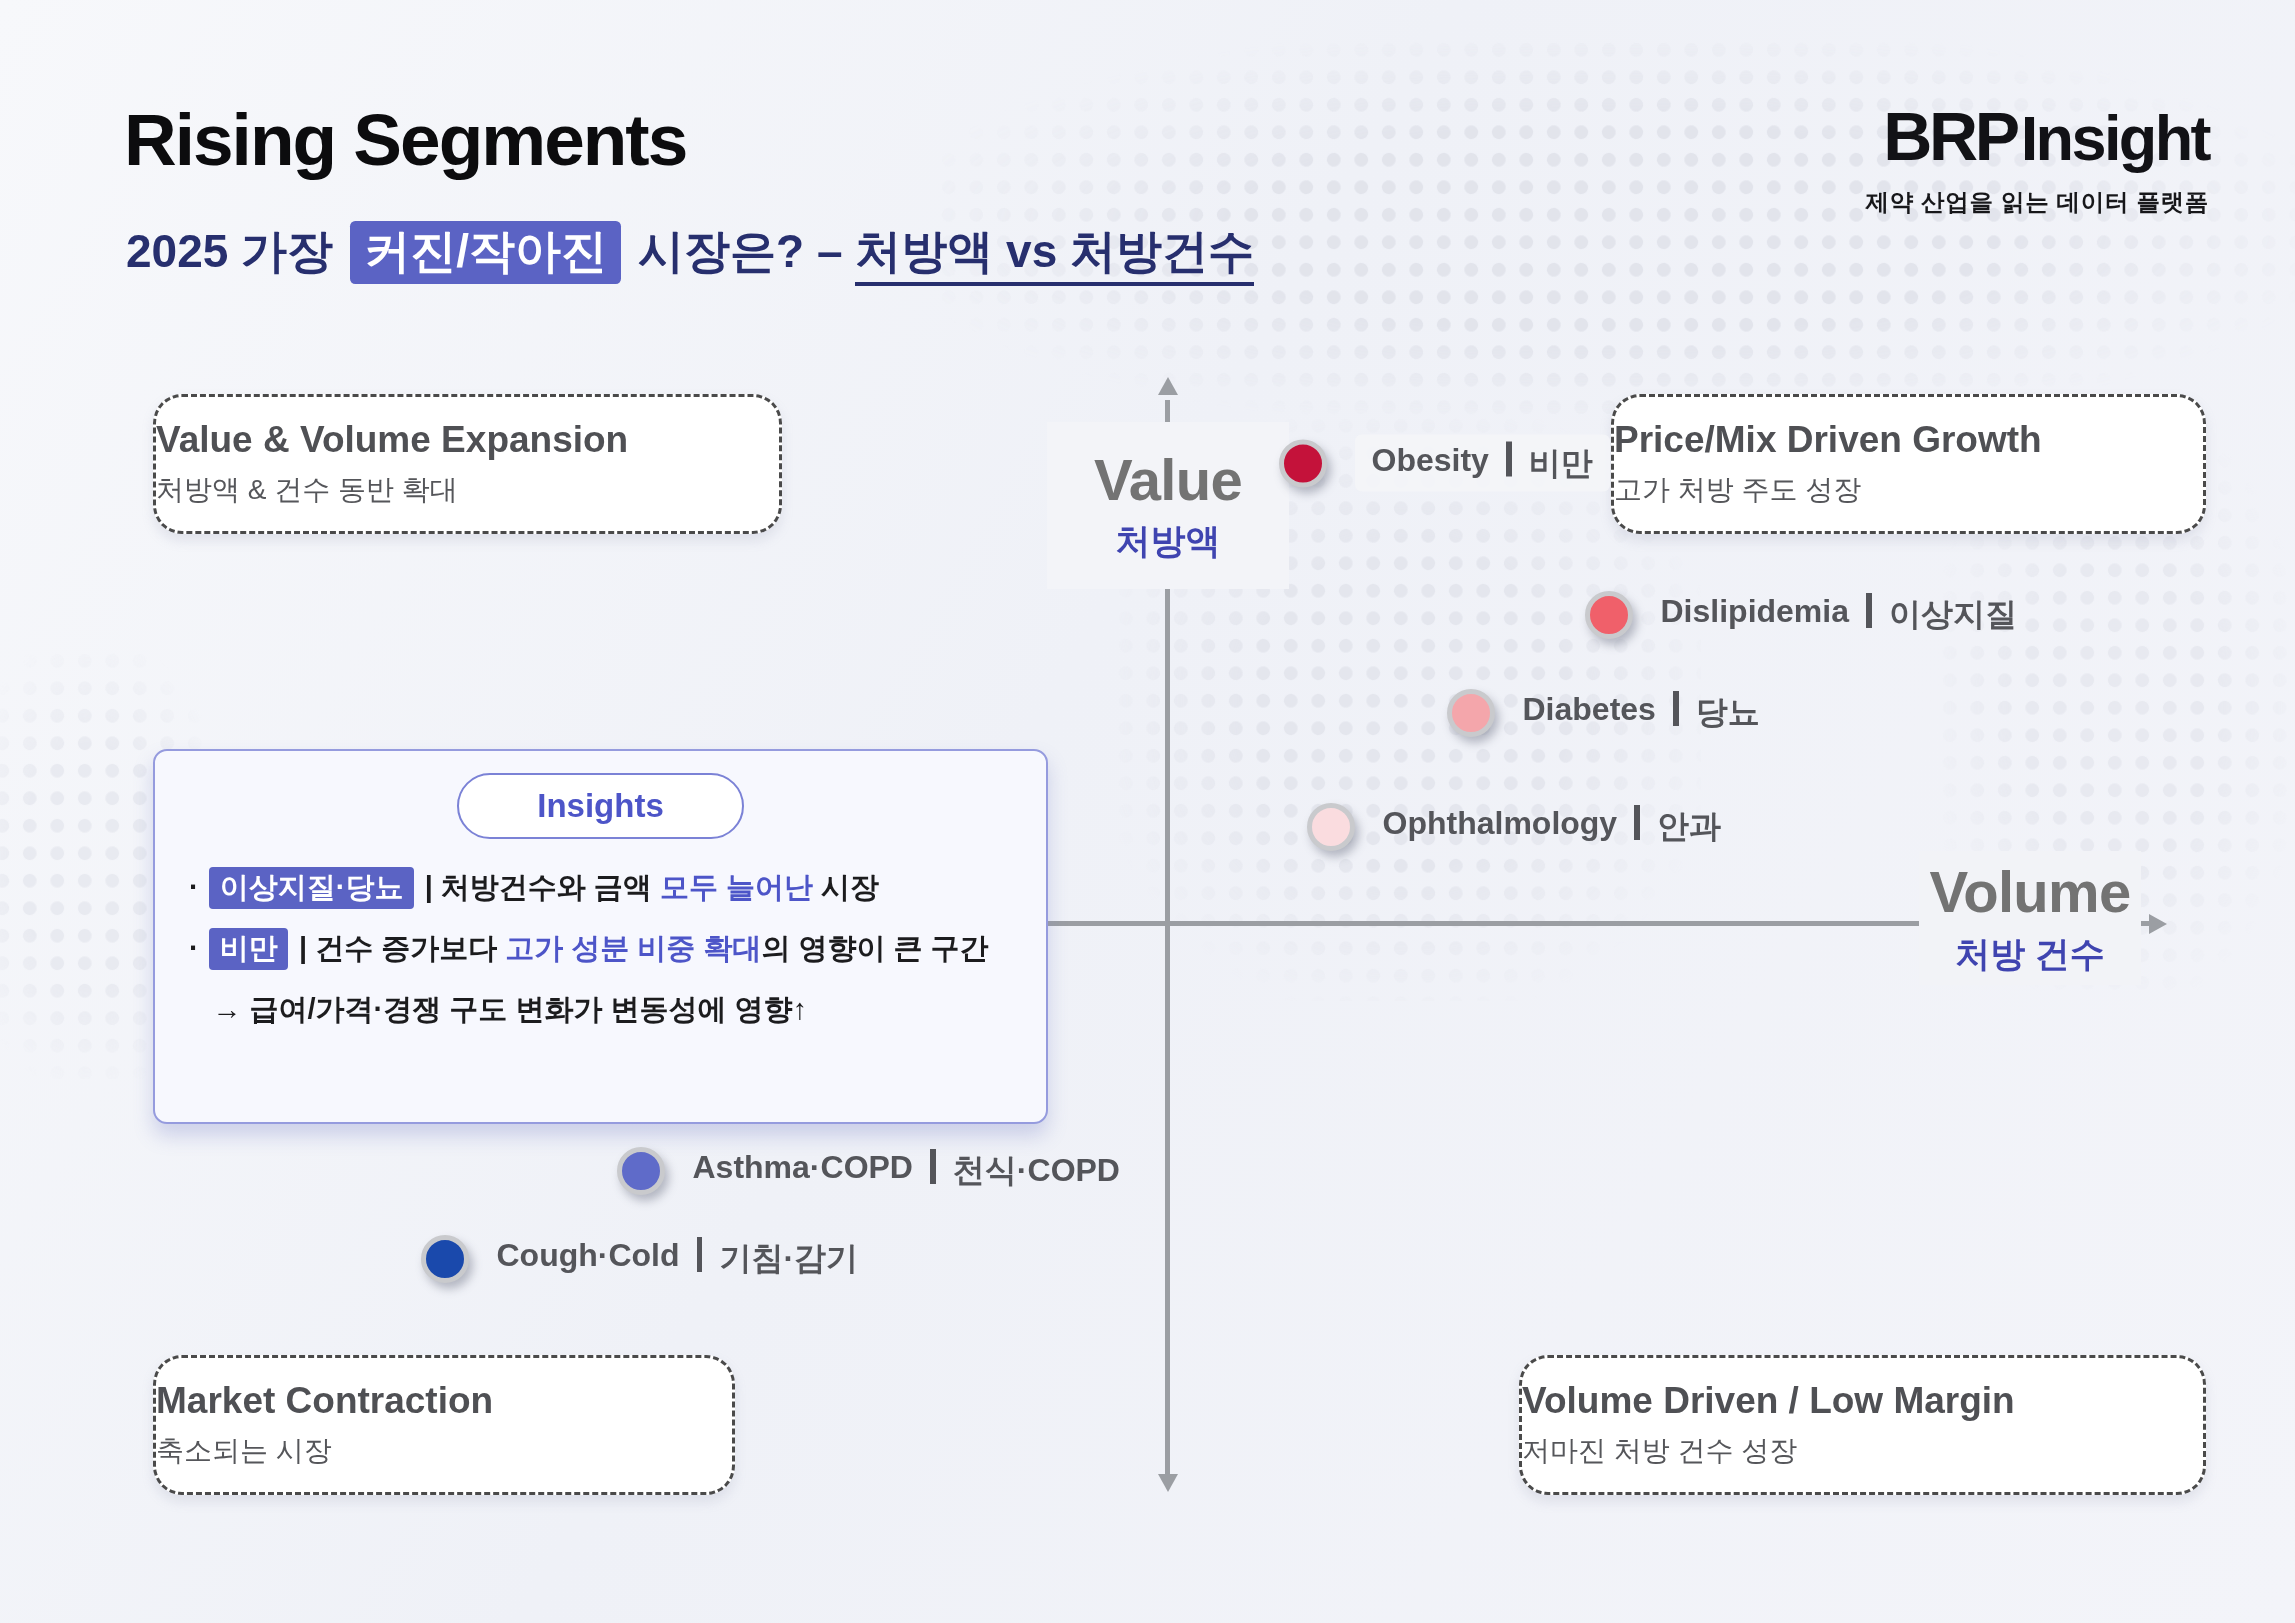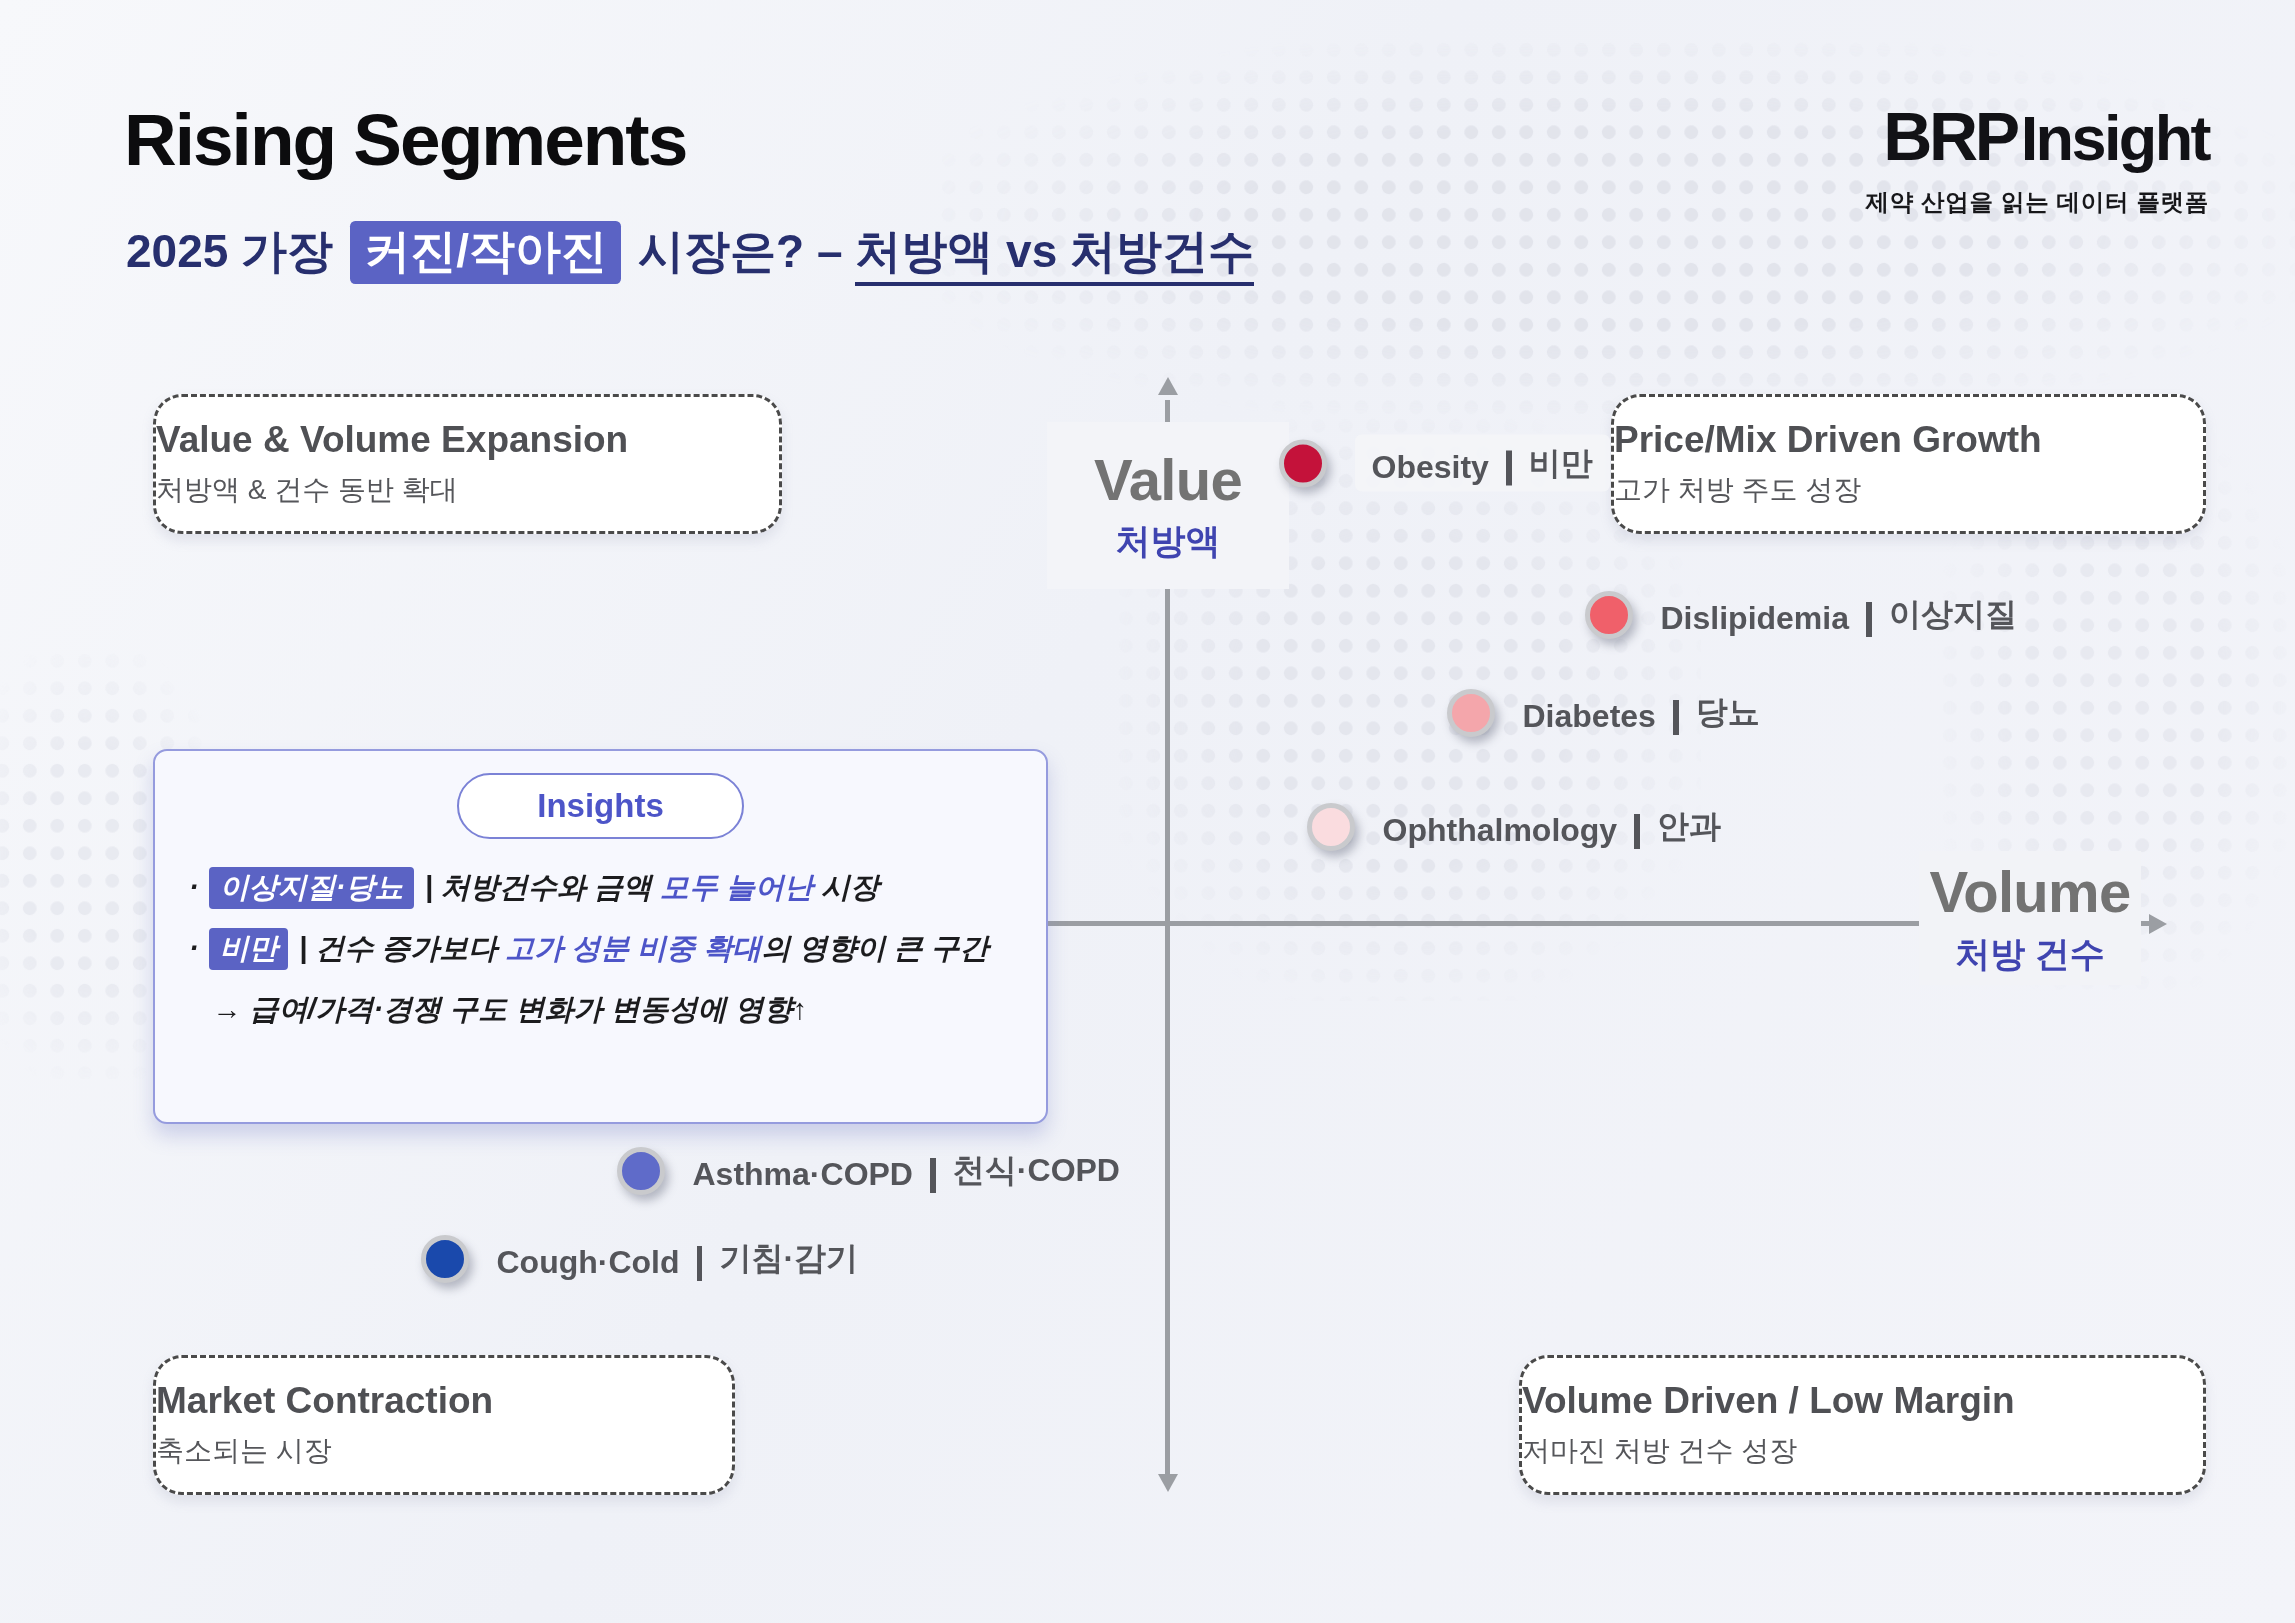--- a/index.html
+++ b/index.html
@@ -73,38 +73,38 @@
   .insights{
     position:absolute;left:153px;top:714px;width:891px;height:371px;z-index:4;
     background:#f7f8fe;border:2.6px solid #959bde;border-radius:14px;
     box-shadow:0 11.8px 19.6px rgba(120,128,200,.30);
     display:flex;flex-direction:column;align-items:center;margin-top:35px;
   }
   .insights-badge{
     margin-top:22px;background:#ffffff;border:2.6px solid #7b82d6;border-radius:46px;
     padding:11.8px 78px;font-size:33px;font-weight:800;color:#4d55c8;
   }
-  .insight-lines{width:100%;box-sizing:border-box;padding:29px 26px 0 34px;font-style:italic;}
+  .insight-lines{width:100%;box-sizing:border-box;padding:29px 26px 0 34px;}
   .insight-line{
     font-size:29px;font-weight:600;color:#1c1c1e;margin-bottom:21px;white-space:nowrap;
   }
   .insight-line.indent{padding-left:23.5px;}
   .insight-line .chip{
     background:#5b63c4;color:#ffffff;font-weight:800;padding:3.9px 10.5px 6.5px;border-radius:3.9px;margin:0 2.6px;
   }
   .insight-line .accent{color:#4d55c8;font-weight:800;}
   
   .point-row{
     position:absolute;z-index:5;display:flex;align-items:center;transform:translateY(-50%);
   }
   .dot{
     width:38px;height:38px;border-radius:50%;border:5.2px solid #c9cacd;flex:0 0 auto;
     box-shadow:3.9px 5.9px 9.2px rgba(90,95,115,.40);
   }
-  .pt-label{display:flex;align-items:flex-end;margin-left:27.5px;}
+  .pt-label{display:flex;align-items:flex-start;margin-left:27.5px;}
   .pt-label.backed{background:rgba(243,244,248,.95);padding:6.5px 17px;border-radius:6.5px;}
   .pt-name,.pt-ko{font-size:32px;font-weight:800;color:#54555a;white-space:nowrap;}
   .pt-divider{width:5.9px;height:35px;background:#54555a;margin:0 17px;flex:0 0 auto;}
 </style>
 </head>
 <body>
 
 <div class="canvas">
 
   <div class="dots d1"></div>

